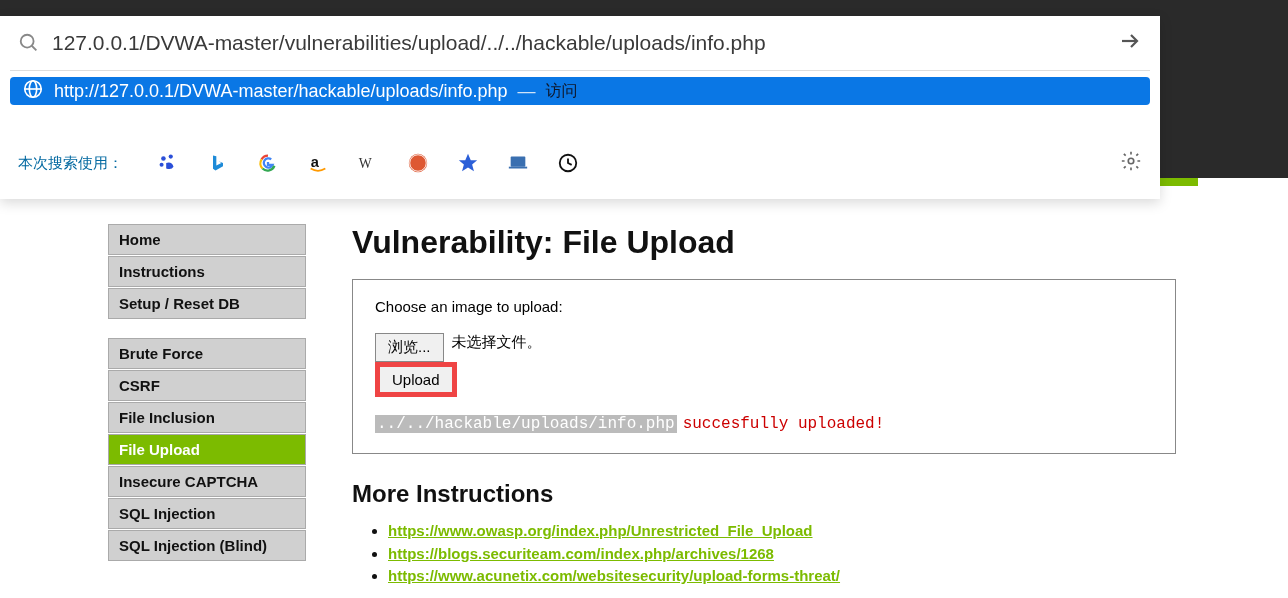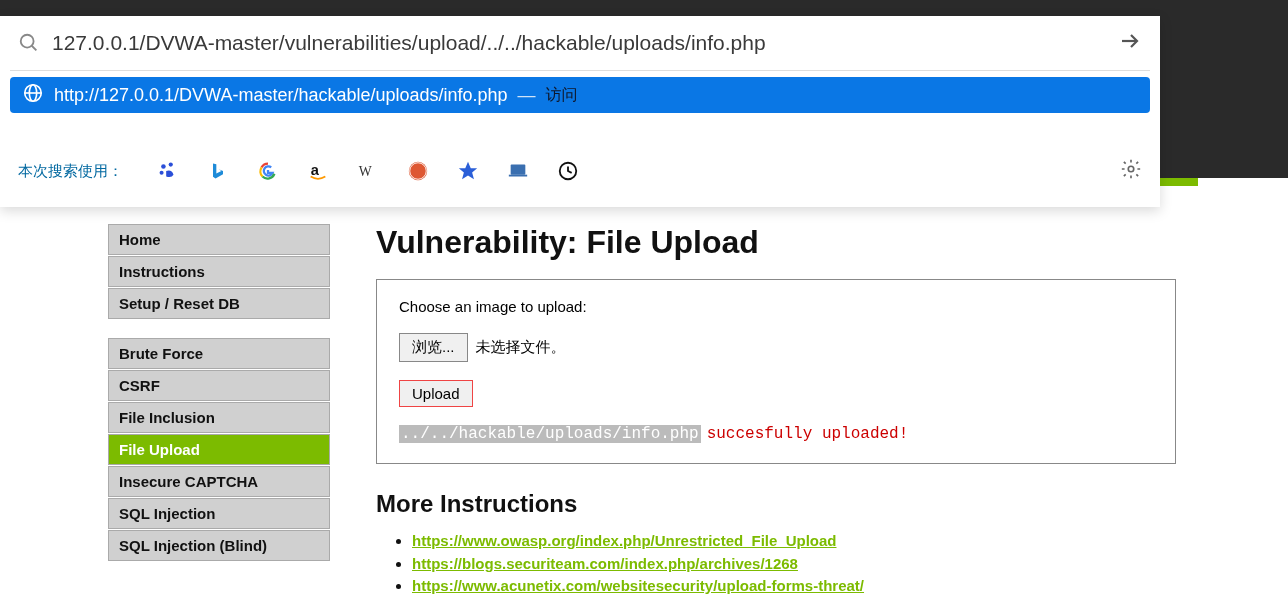--- a/index.html
+++ b/index.html
@@ -6,52 +6,52 @@
 body { font-family: Arial, "Microsoft YaHei", sans-serif; background: #fff; width: 1288px; height: 598px; overflow: hidden; position: relative; }
 
 
 .omnibox-overlay { position: absolute; top: 16px; left: 0; right: 128px; background: #fff; z-index: 100; box-shadow: 0 4px 12px rgba(0,0,0,0.15); padding: 6px 10px 0 10px; }
 .addr-row { display: flex; align-items: center; height: 42px; padding: 0 8px; }
 .addr-row svg { flex-shrink: 0; }
 .addr-input { flex: 1; border: none; outline: none; font-size: 21px; margin-left: 12px; color: #3a3a3a; font-family: Arial, sans-serif; }
 .go-arrow { margin-left: 8px; color: #555; cursor: pointer; }
 .divider { height: 1px; background: #ddd; margin: 6px 0; }
 
-.suggestion { display: flex; align-items: center; height: 36px; padding: 0 12px; background: #0a77e5; color: #fff; border-radius: 4px; cursor: pointer; font-size: 18px; }
+.suggestion { display: flex; align-items: center; height: 28px; padding: 0 12px; background: #0a77e5; color: #fff; border-radius: 4px; cursor: pointer; font-size: 18px; }
 .suggestion .globe { margin-right: 10px; flex-shrink: 0; }
 .suggestion .url-text { font-family: Arial, sans-serif; }
 .suggestion .dash { margin: 0 10px; color: #cfe3f8; }
 .suggestion .action { color: #0f172a; font-size: 16px; }
 
 .engines-row { display: flex; align-items: center; height: 60px; padding: 0 8px; margin-top: 28px; margin-bottom: 6px; }
 .engines-label { font-size: 15px; color: #0369a1; margin-right: 34px; }
 .engine-icons { display: flex; gap: 28px; align-items: center; flex: 1; }
 .engine-icons .eicon { width: 22px; height: 22px; display: flex; align-items: center; justify-content: center; }
 .gear { margin-left: auto; color: #666; cursor: pointer; }
 
 
 .page-bg { position: absolute; top: 0; left: 0; right: 0; height: 178px; background: #2a2a2a; z-index: 0; }
 .page { position: absolute; top: 178px; left: 90px; right: 90px; bottom: 0; background: #fff; z-index: 1; }
 .green-bar { position: absolute; top: 178px; left: 90px; right: 90px; height: 8px; background: #7cbb00; z-index: 2; }
 
 .content { display: flex; padding-top: 46px; }
-.sidebar { width: 222px; margin-left: 18px; }
+.sidebar { width: 198px; margin-left: 18px; }
 .sidebar ul { list-style: none; }
 .sidebar li { background: #d0d0d0; border: 1px solid #aaa; padding: 6px 10px; font-weight: bold; font-size: 15px; color: #111; cursor: pointer; margin-bottom: 1px; }
 .sidebar li.active { background: #7cbb00; color: #fff; }
 .sidebar .gap { height: 18px; background: transparent; border: none; padding: 0; margin: 0; }
 
 .main { flex: 1; padding: 0 22px 0 46px; }
 .main h1 { font-size: 32px; font-weight: bold; margin-bottom: 18px; color: #111; }
 .upload-box { border: 1px solid #888; padding: 18px 22px 20px 22px; margin-bottom: 26px; }
 .upload-box .prompt { font-size: 15px; margin-bottom: 18px; }
-.file-row { display: flex; align-items: center; margin-bottom: 18px; }
+.file-row { display: flex; align-items: flex-start; }
 .browse-btn { background: #f0f0f0; border: 1px solid #888; padding: 4px 12px; font-size: 15px; cursor: pointer; font-family: "Microsoft YaHei", sans-serif; }
 .file-status { margin-left: 8px; font-size: 15px; }
-.upload-btn { background: #f0f0f0; border: 1px solid #ef4444; padding: 4px 12px; font-size: 15px; cursor: pointer; margin-bottom: 18px; }
+.upload-btn { background: #f0f0f0; border: 5px solid #ef4444; padding: 4px 12px; font-size: 15px; cursor: pointer; margin-bottom: 18px; }
 .result-line { font-family: "Courier New", monospace; font-size: 16px; }
 .result-line .path { background: #bbb; color: #fff; padding: 0 2px; }
 .result-line .msg { color: #cc0000; margin-left: 6px; }
 
 .main h2 { font-size: 24px; font-weight: bold; margin-bottom: 12px; color: #111; }
 .links { padding-left: 36px; }
 .links li { font-size: 15px; line-height: 1.5; color: #111; }
 .links a { color: #7cbb00; font-weight: bold; text-decoration: underline; }
 </style>
 </head>

